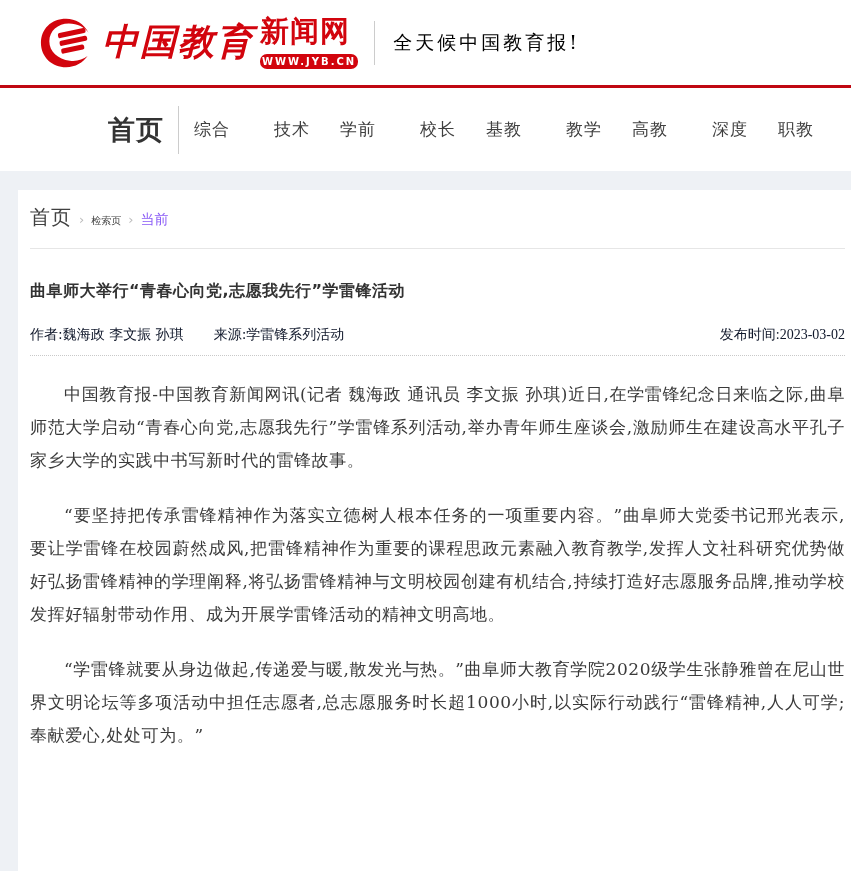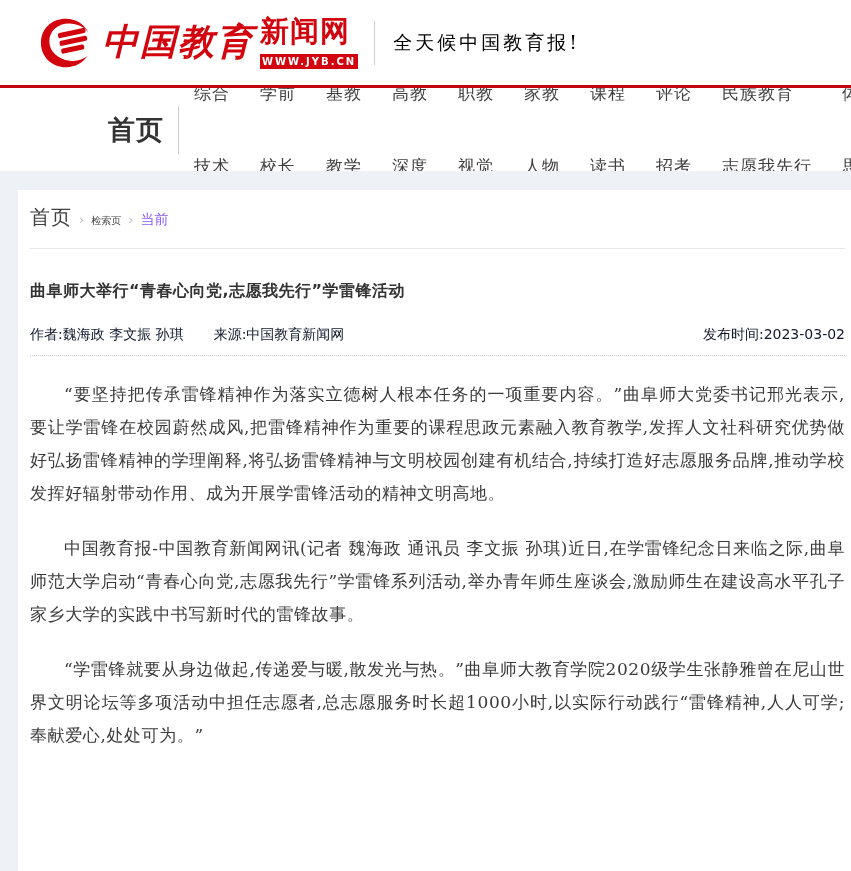--- a/index.html
+++ b/index.html
@@ -23,40 +23,40 @@
     color:#d2040d; font-family:"DejaVu Serif","Liberation Serif",serif;
     font-style:italic; font-weight:bold; font-size:36px; letter-spacing:2px;
     margin-right:6px;
   }
   .logo-block { display:inline-flex; flex-direction:column; align-items:stretch;gap:8px; }
   .logo-block-name {
     color:#d2040d; font-weight:bold; font-size:29px; letter-spacing:1px; line-height:30px;
   }
   .logo-badge {
     background:#d2040d; color:#ffffff; font-size:10px; font-weight:bold;
-    letter-spacing:2px; text-align:center; padding:1px 2px; line-height:13px;
+    letter-spacing:2px; text-align:center; padding:1px 2px; line-height:13px;border-radius:7px;
   }
   .header-divider { width:1px; height:44px; background:#cccccc; margin:0 18px 0 16px; }
   .tagline {
     color:#000000; font-size:19px; letter-spacing:3px;
     font-family:"DejaVu Serif","Liberation Serif",serif; 
   }
 
   
   .nav-bar {
     height:86px; background:#ffffff; border-top:3px solid #c00711;
     display:flex; align-items:center; padding-left:108px;
     white-space:nowrap; overflow:hidden;
   }
   .nav-home {
     font-size:27px; font-weight:bold; color:#333333; letter-spacing:1px; cursor:pointer;
   }
   .nav-divider { width:1px; height:48px; background:#cccccc; margin:0 15px 0 14px; flex:0 0 auto; }
   .nav-cols { display:flex; gap:30px; align-items:center; }
-  .nav-col { display:flex; flex-direction:column; align-items:flex-start;gap:44px; }
+  .nav-col { display:flex; flex-direction:row; align-items:flex-end;gap:44px; }
   .nav-col span {
     font-size:17px; color:#404040; line-height:29px; letter-spacing:1px; cursor:pointer;
   }
 
   
   .card {
     margin:19px 0 0 18px; width:833px; min-height:681px;
     background:#ffffff; padding:12px 6px 20px 12px;
   }
   .breadcrumb { display:flex; align-items:baseline; padding-top:2px; }
@@ -68,21 +68,21 @@
 
   .article-title {
     margin-top:27px; font-size:16px; font-weight:bold; color:#333333;
     letter-spacing:0.5px; line-height:30px;
   }
   .meta-row {
     margin-top:20px; display:flex; align-items:baseline;
     font-size:14px; color:#0f172a;
   }
   .meta-source { margin-left:30px; }
-  .meta-date { margin-left:auto; }
+  .meta-date { margin-left:auto;font-family:Liberation Serif, serif; }
   .dotted-rule { border:none; border-top:1px dotted #c9c9c9; margin-top:11px; }
 
   .article-body {
     font-family:"DejaVu Serif","Liberation Serif",serif;
     color:#3a3a3a; font-size:17px; line-height:33px;
     text-align:justify; letter-spacing:0.6px;
   }
   .article-body p { text-indent:2em; margin-top:22px; }
 </style>
 </head>
@@ -178,30 +178,30 @@
       <span class="crumb-sep">›</span>
       <span class="crumb-current">当前</span>
     </div>
 
     <hr class="breadcrumb-rule">
 
     <h1 class="article-title">曲阜师大举行“青春心向党,志愿我先行”学雷锋活动</h1>
 
     <div class="meta-row">
       <span class="meta-author">作者:魏海政 李文振 孙琪</span>
-      <span class="meta-source">来源:中国教育新闻网</span>
+      <span class="meta-source">来源:学雷锋系列活动</span>
       <span class="meta-date">发布时间:2023-03-02</span>
     </div>
 
     <hr class="dotted-rule">
 
     <div class="article-body">
 
+        <p>中国教育报-中国教育新闻网讯(记者 魏海政 通讯员 李文振 孙琪)近日,在学雷锋纪念日来临之际,曲阜师范大学启动“青春心向党,志愿我先行”学雷锋系列活动,举办青年师生座谈会,激励师生在建设高水平孔子家乡大学的实践中书写新时代的雷锋故事。</p>
+
         <p>“要坚持把传承雷锋精神作为落实立德树人根本任务的一项重要内容。”曲阜师大党委书记邢光表示,要让学雷锋在校园蔚然成风,把雷锋精神作为重要的课程思政元素融入教育教学,发挥人文社科研究优势做好弘扬雷锋精神的学理阐释,将弘扬雷锋精神与文明校园创建有机结合,持续打造好志愿服务品牌,推动学校发挥好辐射带动作用、成为开展学雷锋活动的精神文明高地。</p>
-
-        <p>中国教育报-中国教育新闻网讯(记者 魏海政 通讯员 李文振 孙琪)近日,在学雷锋纪念日来临之际,曲阜师范大学启动“青春心向党,志愿我先行”学雷锋系列活动,举办青年师生座谈会,激励师生在建设高水平孔子家乡大学的实践中书写新时代的雷锋故事。</p>
 
 
         <p>“学雷锋就要从身边做起,传递爱与暖,散发光与热。”曲阜师大教育学院2020级学生张静雅曾在尼山世界文明论坛等多项活动中担任志愿者,总志愿服务时长超1000小时,以实际行动践行“雷锋精神,人人可学;奉献爱心,处处可为。”</p>
       </div>
 
   </div>
 </div>
 
 </body></html>

